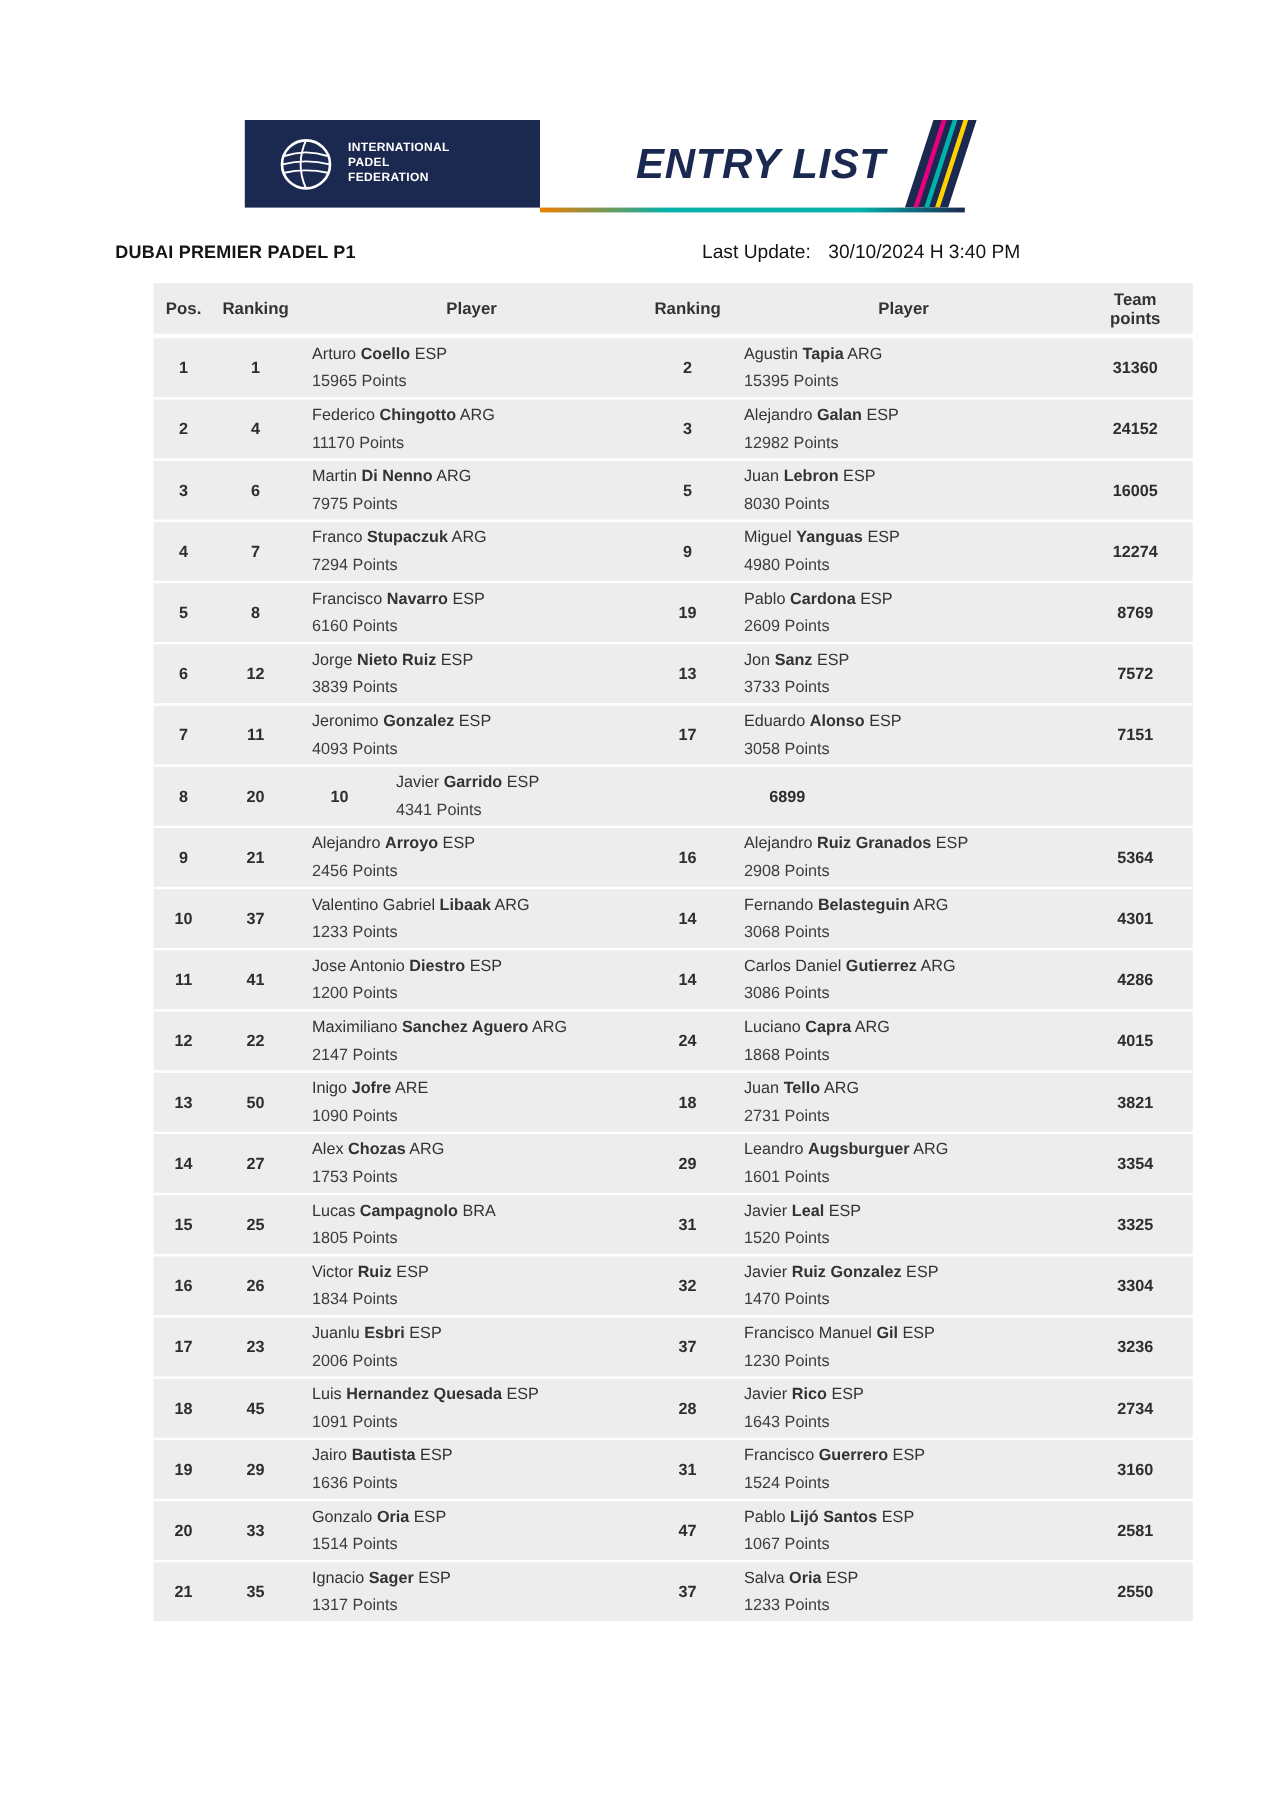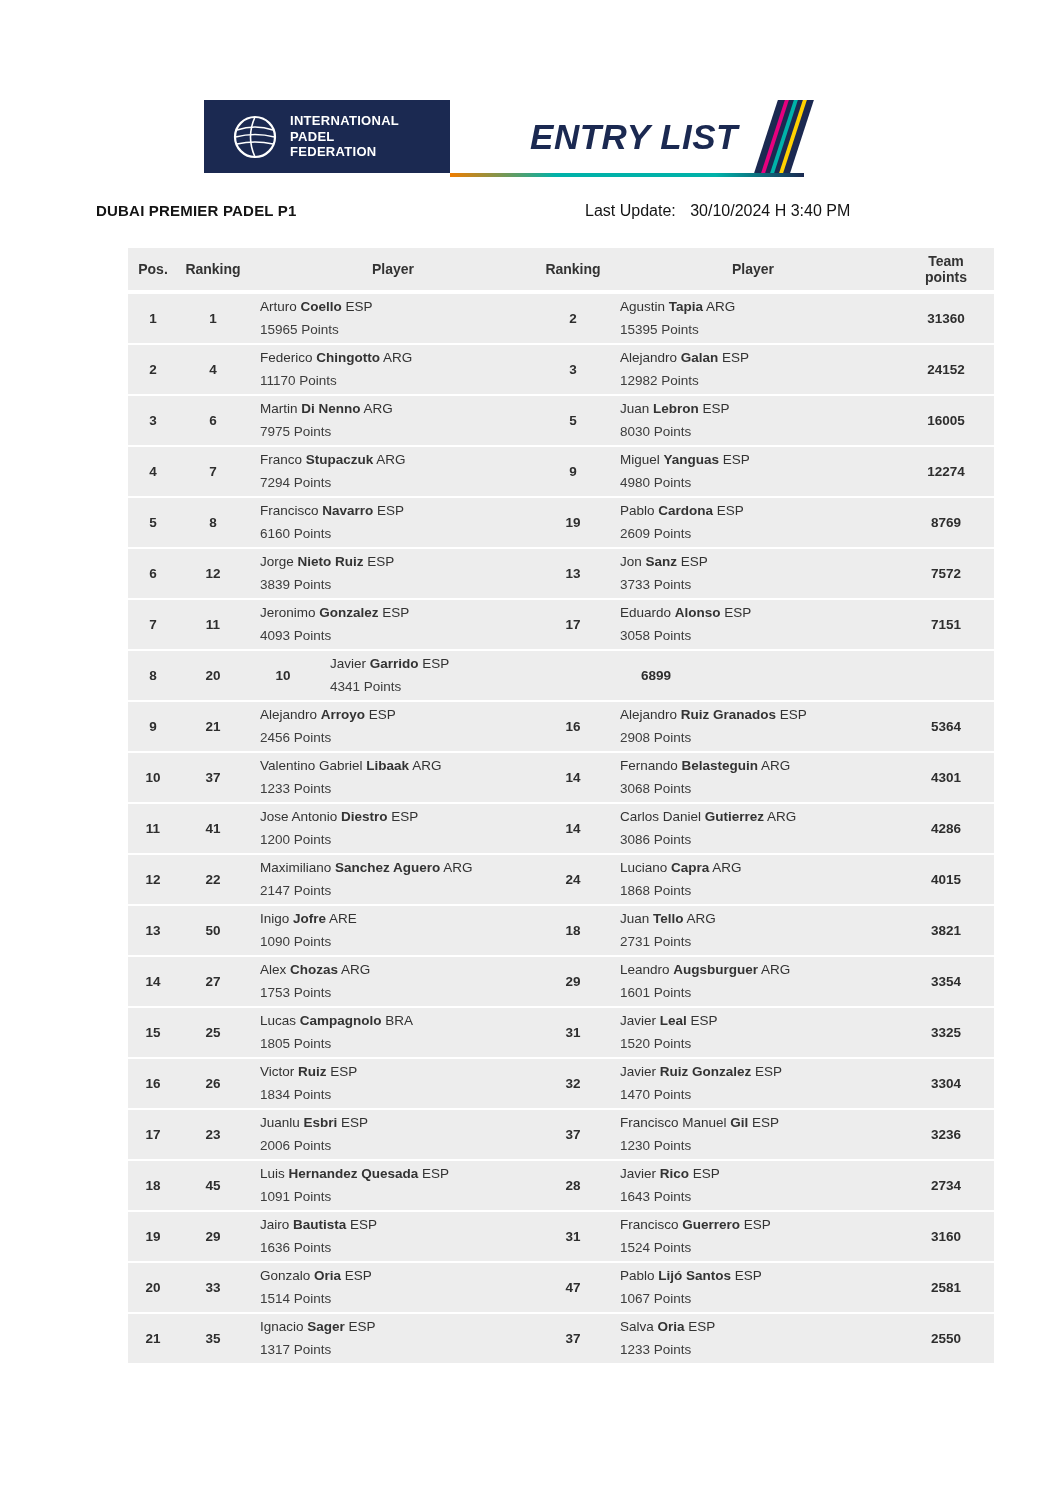--- a/index.html
+++ b/index.html
@@ -4,41 +4,41 @@
 <style>
   html,body{margin:0;padding:0;background:#ffffff;}
   .page{position:relative;width:1058px;height:1497px;background:#ffffff;
         font-family:"Liberation Sans",sans-serif;color:#383838;overflow:hidden;}
 
   
   .banner{position:absolute;left:204px;top:100px;width:600px;height:78px;background:#ffffff;}
   .banner-navy{position:absolute;left:0;top:0;width:246px;height:73px;background:#1b2951;
                display:flex;align-items:center;gap:12px;box-sizing:border-box;padding-left:28px;}
   .globe{flex:0 0 auto;}
-  .logo-text{color:#ffffff;font-weight:bold;font-size:13px;line-height:1.22;letter-spacing:.3px;}
+  .logo-text{color:#ffffff;font-weight:bold;font-size:10px;line-height:1.22;letter-spacing:.3px;}
   .banner-white{position:absolute;left:246px;top:0;right:0;height:73px;background:#ffffff;
                 display:flex;align-items:center;justify-content:flex-end;box-sizing:border-box;padding-right:66px;}
   .entry-list-title{font-style:italic;font-weight:800;font-size:35px;color:#1b2951;letter-spacing:.5px;}
   .stripes{position:absolute;right:2px;top:0;width:36px;height:73px;background:#1b2951;
            transform:skewX(-18deg);transform-origin:center;overflow:hidden;}
   .stripes span{position:absolute;top:-4px;bottom:-4px;width:4px;}
   .stripe-1{left:7px;background:#e6007e;}
   .stripe-2{left:16px;background:#00b2a9;}
   .stripe-3{left:25px;background:#ffd100;}
   .banner-underline{position:absolute;left:246px;right:0;bottom:1px;height:4px;
                     background:linear-gradient(90deg,#ef7d00 0%,#00b2a9 30%,#00b2a9 75%,#1b2951 100%);}
 
   
   .title-row{position:absolute;left:96px;top:202px;width:866px;height:24px;}
   .event-title{position:absolute;left:0;top:0;font-size:15px;font-weight:bold;color:#141414;letter-spacing:.2px;}
   .last-update{position:absolute;left:489px;top:0;font-size:16px;color:#141414;}
   .last-update .lu-value{margin-left:10px;}
 
   
-  .entry-table{position:absolute;left:96px;top:248px;width:866px;padding-left:32px;}
+  .entry-table{position:absolute;left:96px;top:236px;width:866px;padding-left:32px;}
   .thead{display:flex;height:42px;background:#ededed;margin-bottom:4px;
          font-weight:bold;font-size:14px;color:#333333;}
   .thead .hcell{display:flex;align-items:center;justify-content:center;text-align:center;
                 white-space:pre-line;line-height:1.15;}
   .c-pos{width:50px;flex:0 0 50px;}
   .c-rank{width:70px;flex:0 0 70px;}
   .c-player{width:290px;flex:0 0 290px;}
   .c-team{width:96px;flex:0 0 96px;}
 
   .trow{display:flex;height:49px;background:#ededed;margin-bottom:2px;font-size:13.5px;}

